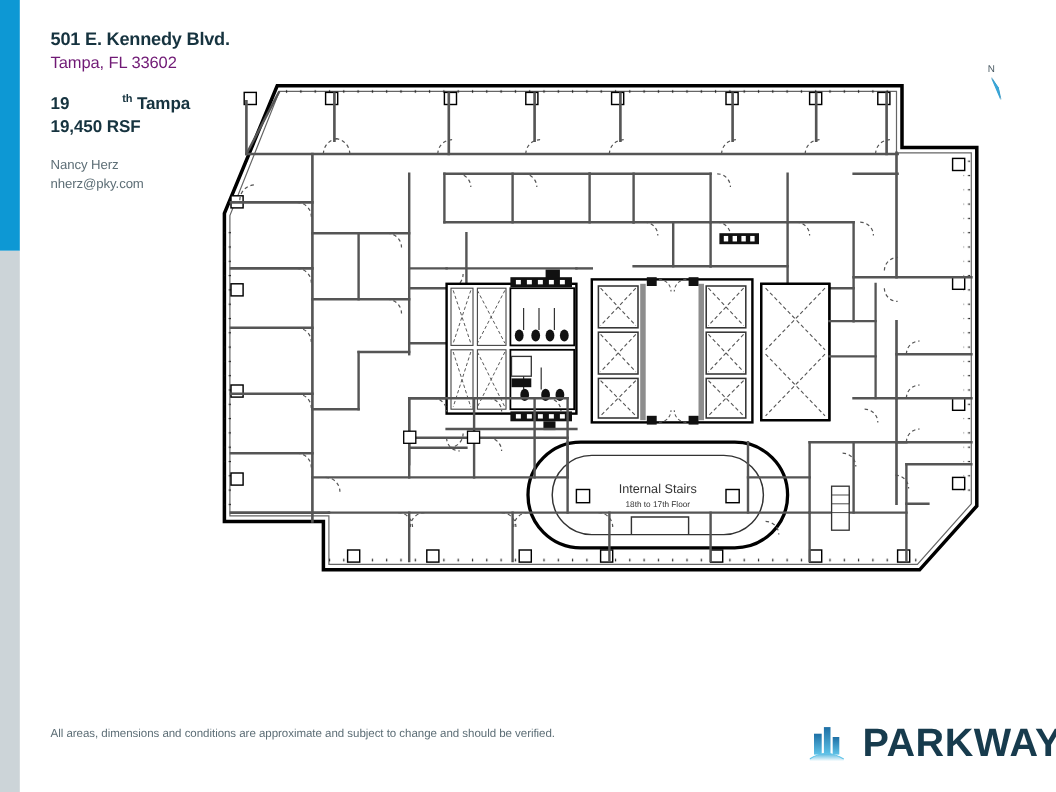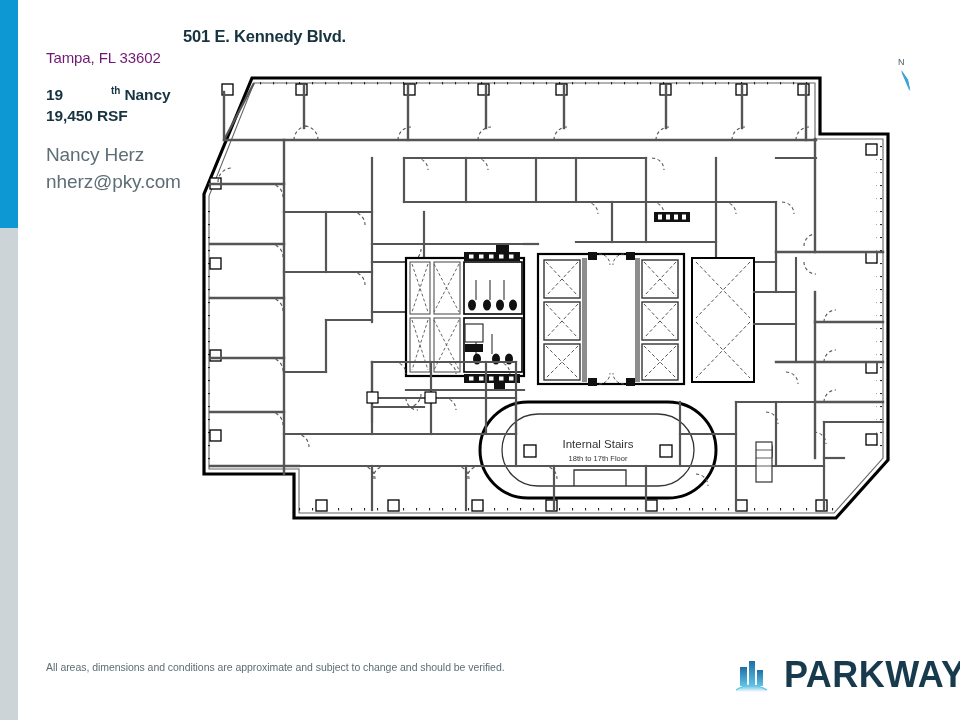--- a/index.html
+++ b/index.html
@@ -39,21 +39,20 @@
     left: 46px;
     top: 26px;
     width: 300px;
   }
   #address-line1 {
     font-size: 16.5px;
     font-weight: bold;
     color: #16333f;
     letter-spacing: -0.2px;
     line-height: 1.25;
-    text-align: right;
   }
   #address-line2 {
     font-size: 15px;
     font-weight: normal;
     color: #701a75;
     letter-spacing: -0.1px;
     line-height: 1.3;
     margin-top: 1px;
   }
   #floor-block {
@@ -69,21 +68,21 @@
   #floor-label sup {
     font-size: 10px;
     vertical-align: super;
     line-height: 0;
     margin-left: 48px;
   }
   #contact-block {
     margin-top: 16px;
   }
   .contact-line {
-    font-size: 19px;
+    font-size: 12px;
     color: #5d6e76;
     line-height: 1.42;
     letter-spacing: -0.1px;
   }
 
   
   #north-arrow {
     position: absolute;
     left: 898px;
     top: 58px;
@@ -148,21 +147,21 @@
 <body>
 
 <div id="accent-bar"></div>
 <div id="accent-bar-grey"></div>
 
 <div id="header-block">
   <div id="address-line1">501 E. Kennedy Blvd.</div>
   <div id="address-line2">Tampa, FL 33602</div>
 
   <div id="floor-block">
-    <div id="floor-label"><span>19</span><sup>th</sup><span> Nancy</span></div>
+    <div id="floor-label"><span>19</span><sup>th</sup><span> Tampa</span></div>
     <div id="rsf-label">19,450 RSF</div>
   </div>
 
   <div id="contact-block">
     <div class="contact-line">Nancy Herz</div>
     <div class="contact-line">nherz@pky.com</div>
   </div>
 </div>
 
 <div id="north-arrow">

